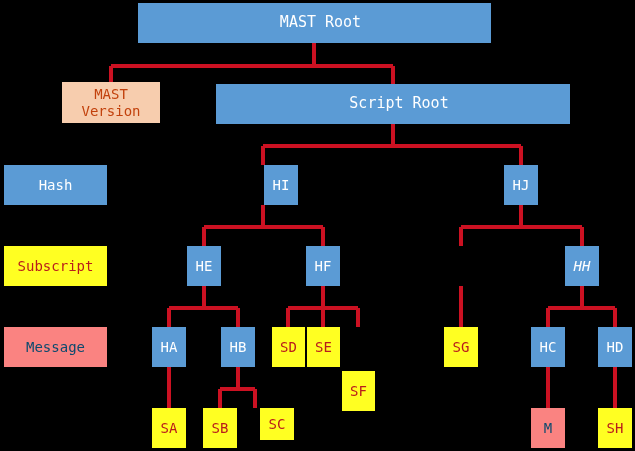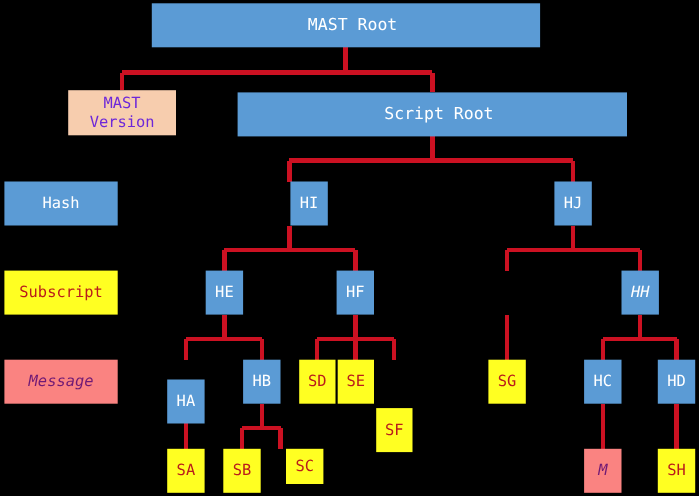--- a/index.html
+++ b/index.html
@@ -38,26 +38,25 @@
   .n-hash {
     background: #5B9BD5;
     color: #FFFFFF;
   }
   .n-sub {
     background: #FFFF22;
     color: #b91c1c;
   }
   .n-msg {
     background: #FA8381;
-    color: #701a75;
-    font-style: italic;
+    color: #0c4a6e;
   }
   .n-ver {
     background: #F7CDAE;
-    color: #6d28d9;
+    color: #c2410c;
   }
   .big {
     font-size: 15px;
     padding-left: 12px;
   }
   .mid {
     font-size: 14px;
   }
   .legend-label {
     font-size: 14px;
@@ -114,21 +113,21 @@
 
   <div class="node n-hash mid" style="left:504px; top:165px; width:34px; height:40px;">HJ</div>
 
   <div class="node n-hash mid" style="left:187px; top:246px; width:34px; height:40px;">HE</div>
 
   <div class="node n-hash mid" style="left:306px; top:246px; width:34px; height:40px;">HF</div>
 
 
   <div class="node n-hash mid" style="left:565px; top:246px; width:34px; height:40px;font-style:italic;">HH</div>
 
-  <div class="node n-hash mid" style="left:152px; top:327px; width:34px; height:40px;margin-top:18px;">HA</div>
+  <div class="node n-hash mid" style="left:152px; top:327px; width:34px; height:40px;">HA</div>
 
   <div class="node n-hash mid" style="left:221px; top:327px; width:34px; height:40px;">HB</div>
 
   <div class="node n-sub mid" style="left:272px; top:327px; width:33px; height:40px;">SD</div>
 
   <div class="node n-sub mid" style="left:307px; top:327px; width:33px; height:40px;">SE</div>
 
   <div class="node n-sub mid" style="left:342px; top:327px; width:33px; height:40px;margin-top:44px;">SF</div>
 
   <div class="node n-sub mid" style="left:444px; top:327px; width:34px; height:40px;">SG</div>

